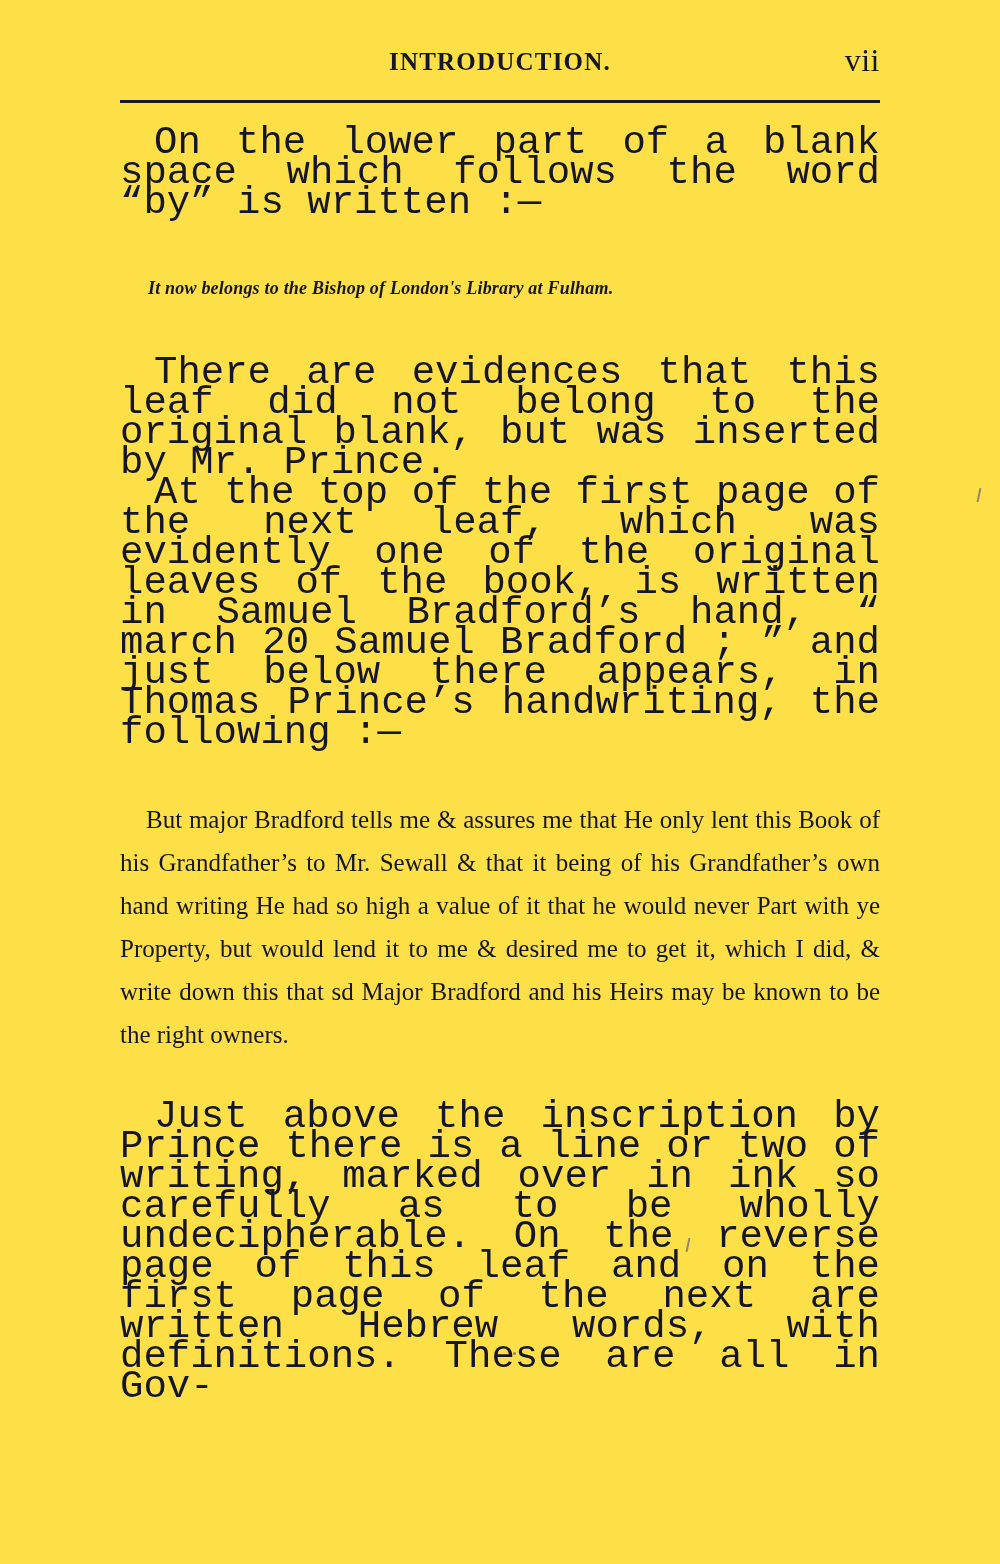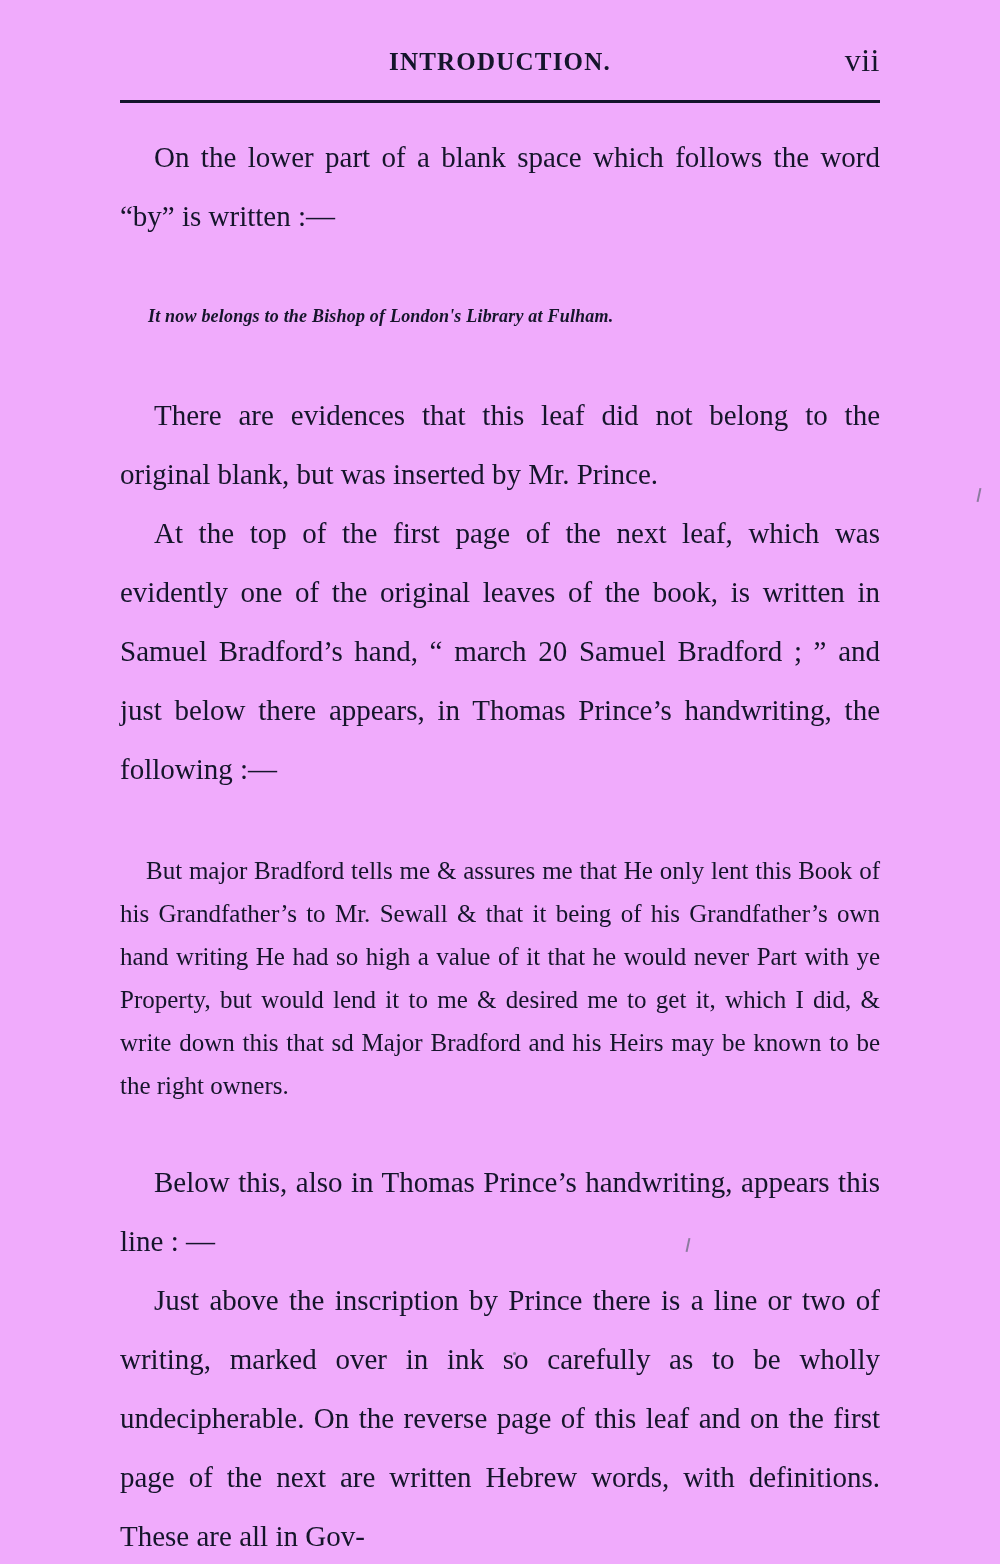--- a/index.html
+++ b/index.html
@@ -13,21 +13,21 @@
     font-family: "Liberation Serif", serif;
     color: #1a1a2e;
     position: relative;
     overflow: hidden;
   }
   .page {
     position: absolute;
     left: 0; top: 0;
     width: 1000px;
     height: 1564px;
-    background: #f0abfc;
+    background: #fde047;
   }
   .header {
     position: absolute;
     left: 120px;
     top: 48px;
     width: 760px;
     height: 46px;
   }
   .header-title {
     position: absolute;
@@ -63,25 +63,26 @@
     position: absolute;
     left: 120px;
     top: 124px;
     width: 760px;
   }
   p {
     margin: 0;
     color: #15152b;
   }
   .para {
-    font-size: 29px;
-    line-height: 59px;
+    font-size: 39px;
+    line-height: 30px;
     text-align: justify;
     text-indent: 34px;
     margin-bottom: 0px;
+    font-family: Liberation Mono, monospace;
   }
   .para.first {
     margin-top: 4px;
   }
   .para.tight {
     margin-top: 0px;
   }
   .italic-note {
     font-size: 18px;
     font-style: italic;
@@ -144,21 +145,20 @@
     <p class="para first">On the lower part of a blank space which follows the word “by” is written :—</p>
 
     <p class="italic-note">It now belongs to the Bishop of London's Library at Fulham.</p>
 
     <p class="para">There are evidences that this leaf did not belong to the original blank, but was inserted by Mr. Prince.</p>
 
     <p class="para tight">At the top of the first page of the next leaf, which was evidently one of the original leaves of the book, is written in Samuel Bradford’s hand, “ march 20 Samuel Bradford ; ” and just below there appears, in Thomas Prince’s handwriting, the following :—</p>
 
     <p class="quote-block">But major Bradford tells me &amp; assures me that He only lent this Book of his Grandfather’s to Mr. Sewall &amp; that it being of his Grandfather’s own hand writing He had so high a value of it that he would never Part with ye Property, but would lend it to me &amp; desired me to get it, which I did, &amp; write down this that sd Major Bradford and his Heirs may be known to be the right owners.</p>
 
-    <p class="para gap-top">Below this, also in Thomas Prince’s handwriting, appears this line : —</p>
 
 
     <p class="para">Just above the inscription by Prince there is a line or two of writing, marked over in ink so carefully as to be wholly undecipherable.   On the reverse page of this leaf and on the first page of the next are written Hebrew words, with definitions.   These are all in Gov-</p>
 
   </div>
 
   <div class="stray-mark" style="left: 978px; top: 488px;"></div>
   <div class="stray-mark" style="left: 687px; top: 1238px;"></div>
   <div class="stray-dot" style="left: 513px; top: 1352px;"></div>
 

